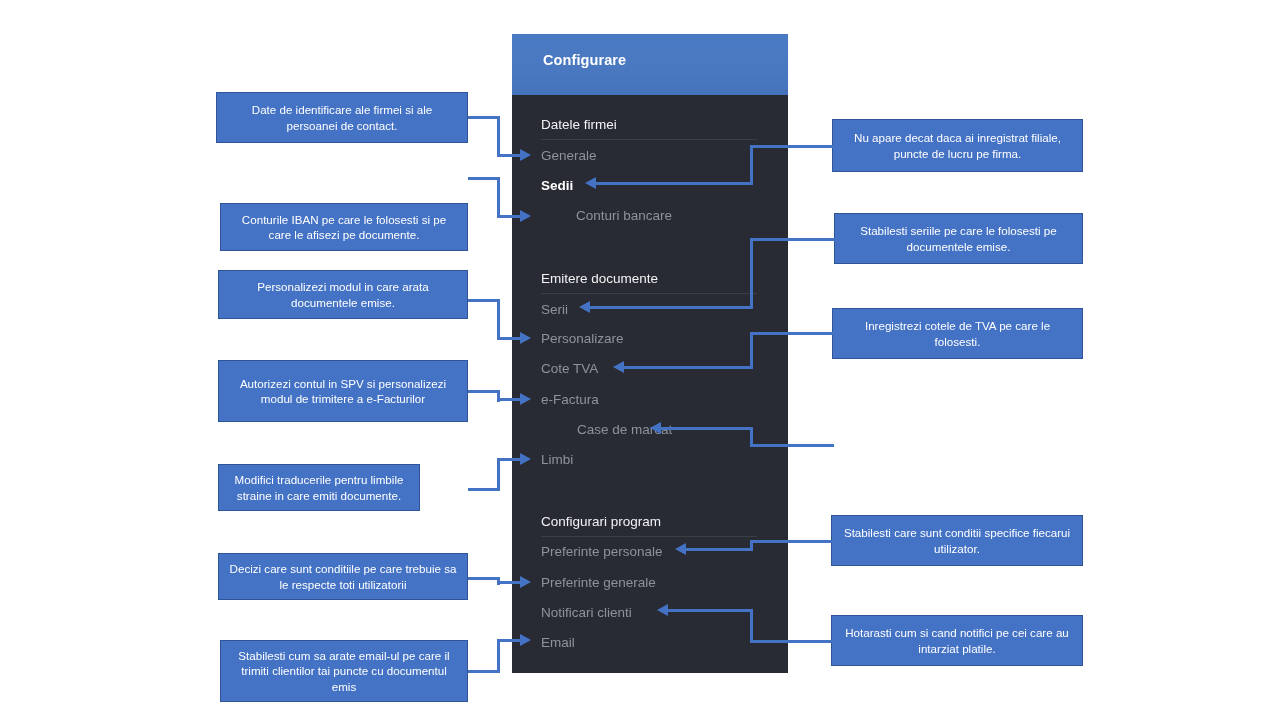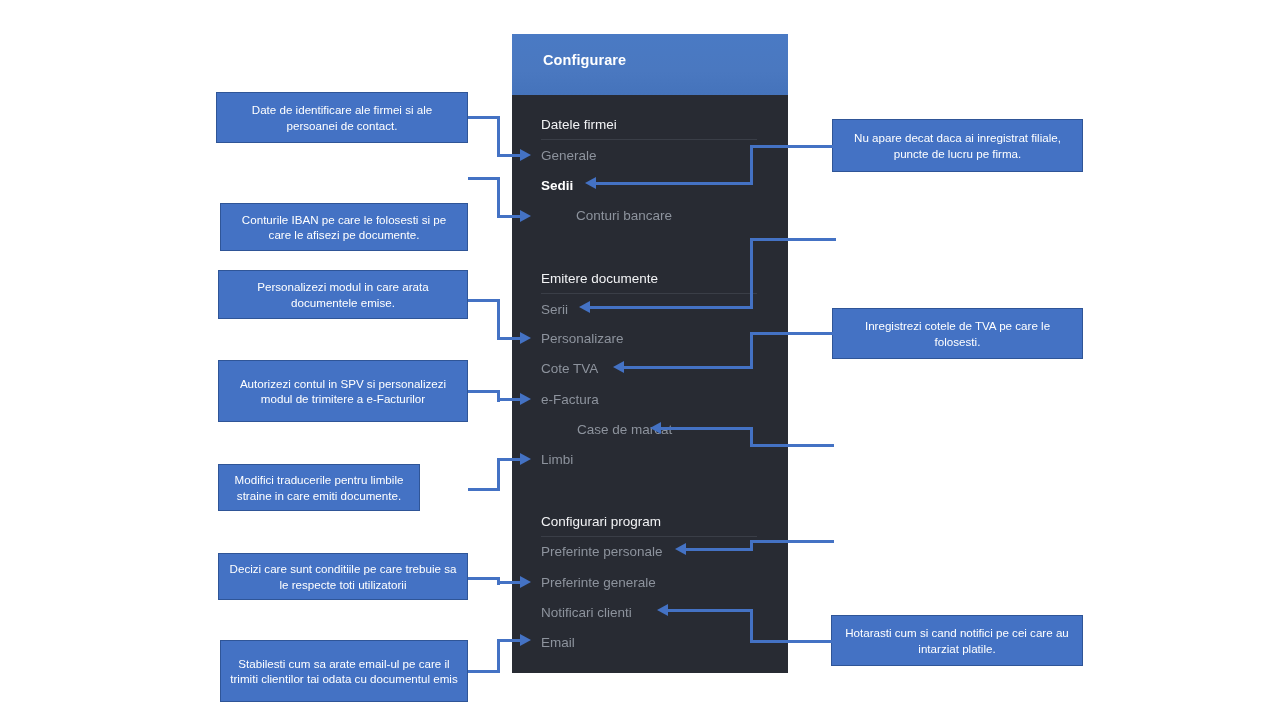--- a/index.html
+++ b/index.html
@@ -116,28 +116,34 @@
   <div class="callout" style="left:218px;top:360px;width:250px;height:62px;">
     <span>Autorizezi contul in SPV si personalizezi modul de trimitere a e-Facturilor</span>
   </div>
   <div class="callout" style="left:218px;top:464px;width:202px;height:47px;">
     <span>Modifici traducerile pentru limbile straine in care emiti documente.</span>
   </div>
   <div class="callout" style="left:218px;top:553px;width:250px;height:47px;">
     <span>Decizi care sunt conditiile pe care trebuie sa le respecte toti utilizatorii</span>
   </div>
   <div class="callout" style="left:220px;top:640px;width:248px;height:62px;">
-    <span>Stabilesti cum sa arate email-ul pe care il trimiti clientilor tai odata cu documentul emis</span>
+    <span>Stabilesti cum sa arate email-ul pe care il trimiti clientilor tai puncte cu documentul emis</span>
   </div>
 
   <div class="callout" style="left:832px;top:119px;width:251px;height:53px;justify-content:center;">
     <span>Nu apare decat daca ai inregistrat filiale, puncte de lucru pe firma.</span>
   </div>
+  <div class="callout" style="left:834px;top:213px;width:249px;height:51px;">
+    <span>Stabilesti seriile pe care le folosesti pe documentele emise.</span>
+  </div>
   <div class="callout" style="left:832px;top:308px;width:251px;height:51px;">
     <span>Inregistrezi cotele de TVA pe care le folosesti.</span>
+  </div>
+  <div class="callout" style="left:831px;top:515px;width:252px;height:51px;">
+    <span>Stabilesti care sunt conditii specifice fiecarui utilizator.</span>
   </div>
   <div class="callout" style="left:831px;top:615px;width:252px;height:51px;">
     <span>Hotarasti cum si cand notifici pe cei care au intarziat platile.</span>
   </div>
 
   <div class="conn conn-h" style="left:468px;top:116px;width:32px;"></div>
   <div class="conn conn-v" style="left:497px;top:116px;height:41px;"></div>
   <div class="conn conn-h" style="left:497px;top:154px;width:24px;"></div>
   <div class="arrow-right" style="left:520px;top:149px;"></div>
 

